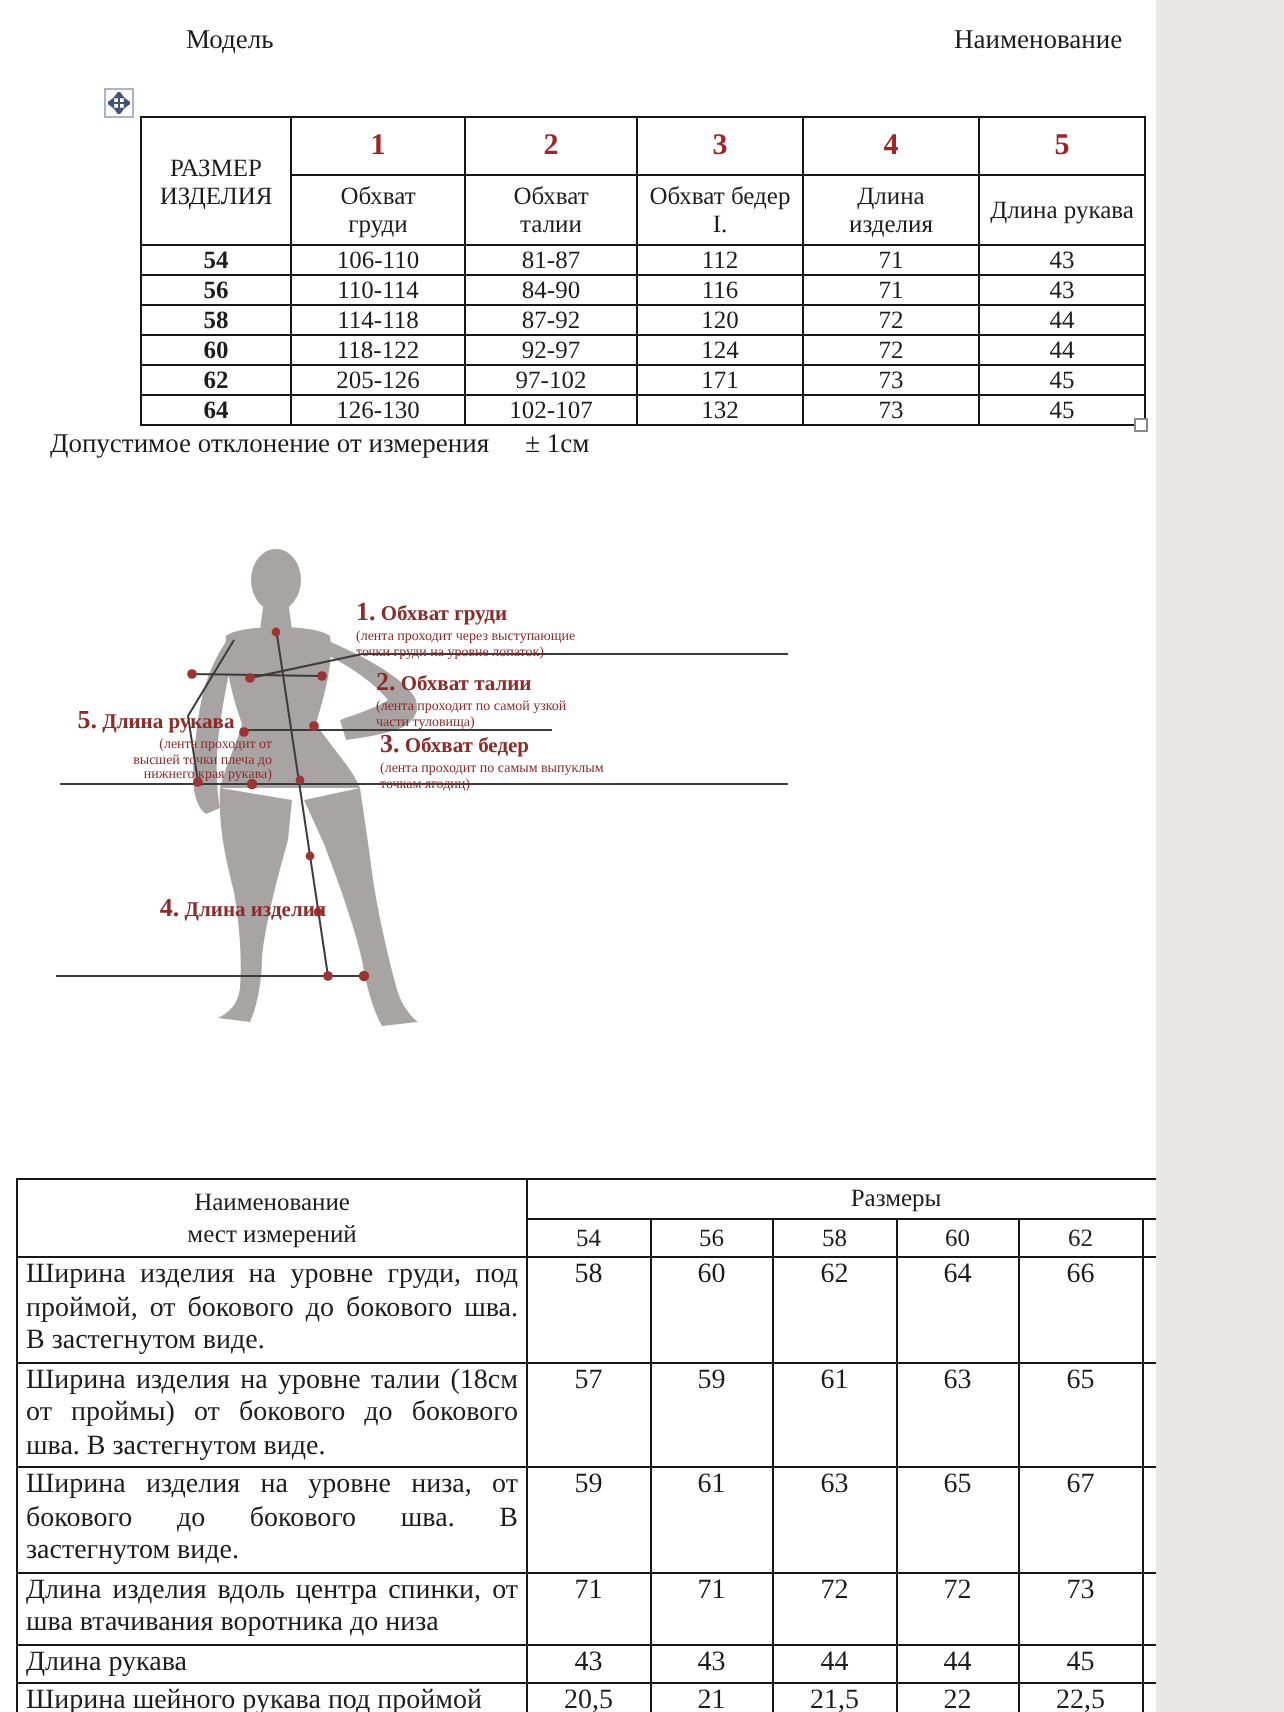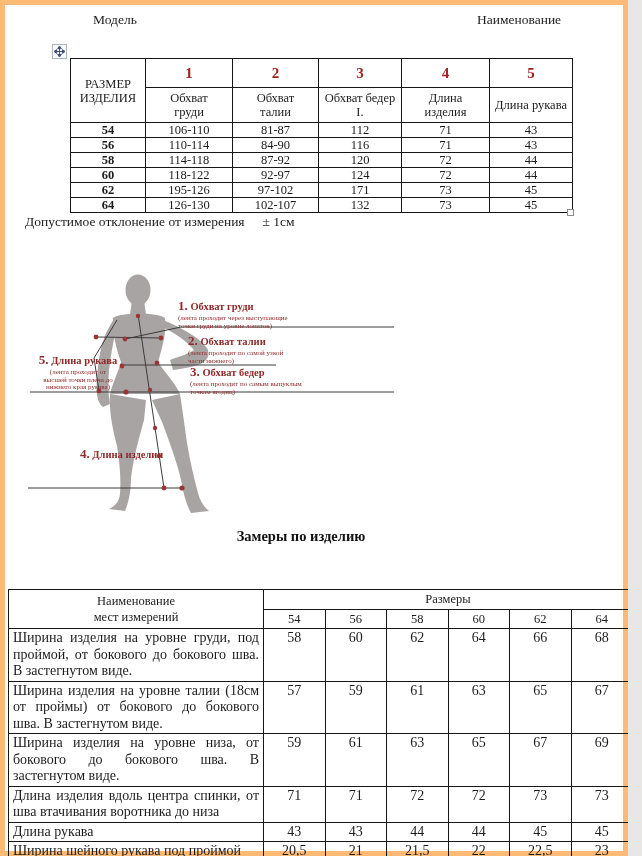--- a/index.html
+++ b/index.html
@@ -1,17 +1,17 @@
 <!DOCTYPE html>
 <html><head>
 <meta charset="utf-8">
 <style>
   html,body{margin:0;padding:0;}
   body{background:#e9e7e6;font-family:"Liberation Serif","DejaVu Serif",serif;}
-  .page{position:relative;width:628px;height:856px;background:#fdba74;overflow:hidden;text-decoration:underline;}
+  .page{position:relative;width:578px;height:856px;background:#ffffff;overflow:hidden;text-decoration:underline;}
   .sheet{position:absolute;left:5px;top:5px;right:5px;bottom:5px;background:#ffffff;}
   .abs{position:absolute;}
   .doc-head{font-size:13.5px;color:#1c1c1c;}
   
   .t1{border-collapse:collapse;table-layout:fixed;width:502px;}
   .t1 td{border:1px solid #161616;text-align:center;vertical-align:middle;
          font-size:12.5px;color:#1c1c1c;padding:0 2px;line-height:14px;}
   .t1 .num{color:#a02421;font-weight:bold;font-size:15px;height:28px;}
   .t1 .cname{white-space:pre-line;height:34px;line-height:14px;}
   .t1 .corner{white-space:pre-line;font-size:12.5px;}
@@ -24,21 +24,21 @@
   
   .tol{font-size:13.5px;color:#1c1c1c;}
   .tol .pm{margin-left:18px;}
   
   .fig{width:380px;height:252px;}
   .fig svg{position:absolute;left:0;top:0;}
   .ann{position:absolute;color:#8e2a28;}
   .ann .t{font-weight:bold;font-size:10.5px;white-space:nowrap;}
   .ann .t .n{font-size:13px;}
   .ann .d{font-size:7px;line-height:7.5px;white-space:pre-line;margin-top:1px;}
-  .ann.center .d{text-align:center;}
+  .ann.center .d{text-align:right;}
   .h2{font-size:14.5px;font-weight:bold;text-align:center;color:#111;}
   
   .t2{border-collapse:collapse;table-layout:fixed;width:624px;}
   .t2 td{border:1px solid #161616;font-size:14px;color:#1c1c1c;
          vertical-align:top;padding:1px 4px;line-height:16.5px;}
   .t2 .h{text-align:center;vertical-align:middle;font-size:12.5px;padding:1px 2px;}
   .t2 .lbl{text-align:justify;}
   .t2 .val{text-align:center;padding:1px 1px;}
 </style>
 </head>
@@ -120,21 +120,21 @@
     <tr class="drow">
       <td class="size">60</td>
       <td>118-122</td>
       <td>92-97</td>
       <td>124</td>
       <td>72</td>
       <td>44</td>
     </tr>
     <tr class="drow">
       <td class="size">62</td>
-      <td>195-126</td>
+      <td>205-126</td>
       <td>97-102</td>
       <td>171</td>
       <td>73</td>
       <td>45</td>
     </tr>
     <tr class="drow">
       <td class="size">64</td>
       <td>126-130</td>
       <td>102-107</td>
       <td>132</td>
@@ -189,42 +189,41 @@
     <div class="ann" style="left:162px;top:32px;">
       <div class="t"><span class="n">1.</span>
         <span>Обхват груди</span></div>
       <div class="d">(лента проходит через выступающие
 точки груди на уровне лопаток)</div>
     </div>
     <div class="ann" style="left:172px;top:67px;">
       <div class="t"><span class="n">2.</span>
         <span>Обхват талии</span></div>
       <div class="d">(лента проходит по самой узкой
-части нижнего)</div>
+части туловища)</div>
     </div>
     <div class="ann" style="left:174px;top:98px;">
       <div class="t"><span class="n">3.</span>
         <span>Обхват бедер</span></div>
       <div class="d">(лента проходит по самым выпуклым
 точкам ягодиц)</div>
     </div>
     <div class="ann center" style="left:28px;top:180px;width:155px;text-align:center;">
       <div class="t"><span class="n">4.</span>
         <span>Длина изделия</span></div>
     </div>
     <div class="ann center" style="left:4px;top:86px;width:116px;text-align:center;">
       <div class="t"><span class="n">5.</span>
         <span>Длина рукава</span></div>
       <div class="d">(лента проходит от
 высшей точки плеча до
 нижнего края рукава)</div>
     </div>
   </div>
 
-  <div class="abs h2" style="left:0;top:528px;width:602px;">Замеры по изделию</div>
 
   <table class="t2 abs" style="left:8px;top:589px;">
     <colgroup>
         <col style="width:255px">
         <col style="width:61.5px">
         <col style="width:61.5px">
       <col style="width:61.5px">
         <col style="width:61.5px">
         <col style="width:61.5px">
         <col style="width:61.5px">

